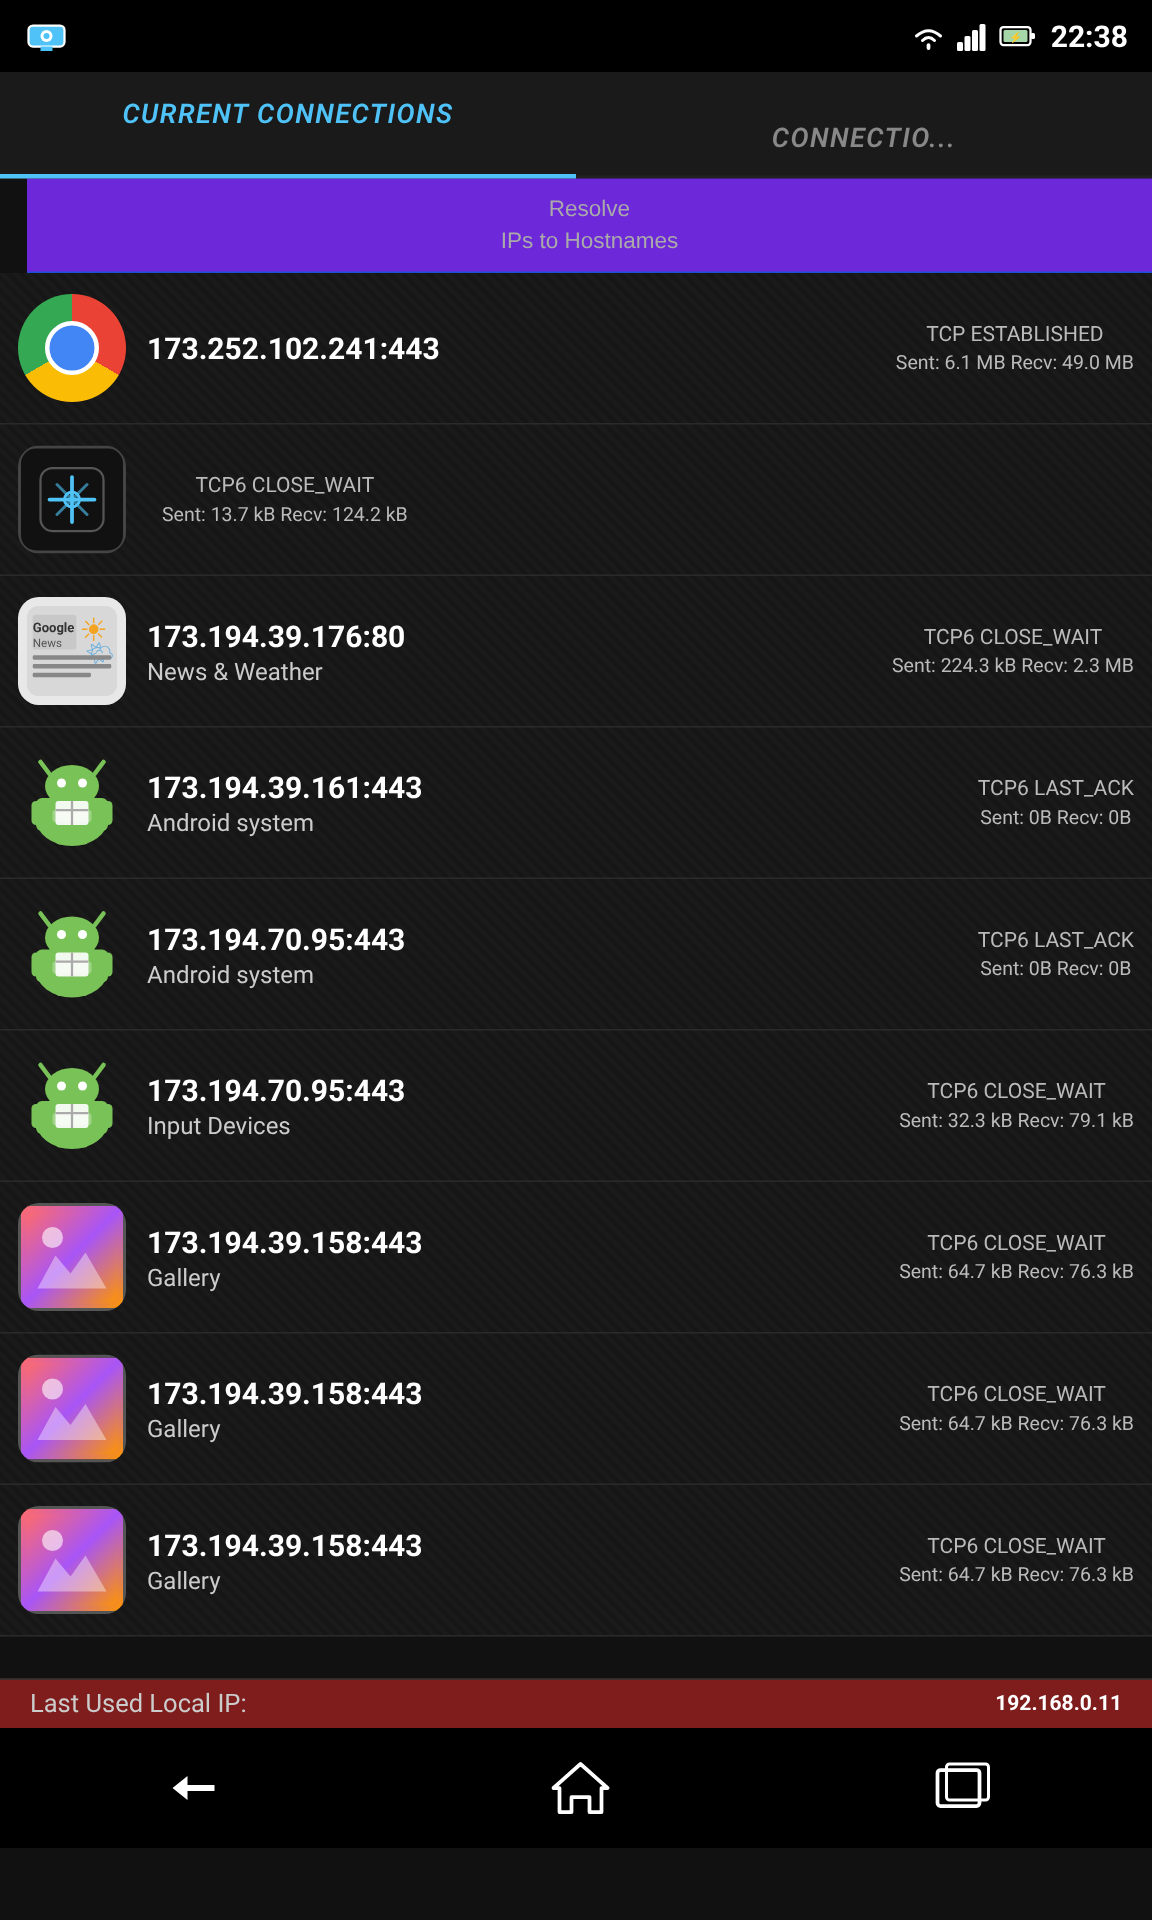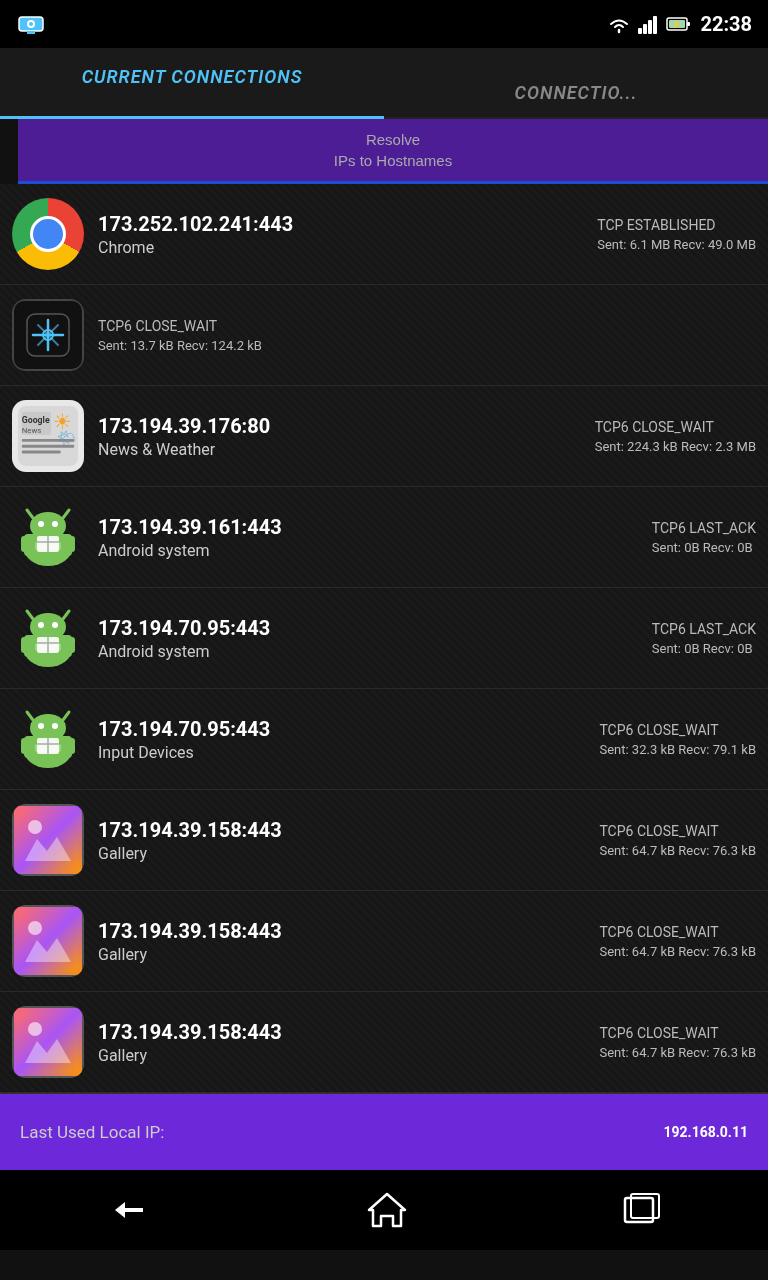--- a/index.html
+++ b/index.html
@@ -56,24 +56,24 @@
       background: #4fc3f7;
     }
     .tab-partial {
       overflow: hidden;
       white-space: nowrap;
       margin-top: 16px;
     }
 
     
     .resolve-bar {
-      background: #4c1d95;
+      background: #6d28d9;
       text-align: center;
       padding: 10px;
-      border-bottom: 3px solid #1d4ed8;
+      border-bottom: 1px solid #1d4ed8;
       margin-left: 18px;
     }
     .resolve-btn {
       color: #aaa;
       font-size: 15px;
       line-height: 1.4;
       background: none;
       border: none;
       cursor: pointer;
     }
@@ -119,43 +119,45 @@
       font-weight: bold;
       color: #fff;
       line-height: 1.2;
     }
     .conn-app {
       font-size: 16px;
       color: #ccc;
       margin-top: 2px;
     }
     .conn-meta {
-      text-align: left;
+      text-align: center;
       flex-shrink: 0;
+      margin-left: 10px;
     }
     .conn-status {
       font-size: 14px;
       color: #bbb;
       white-space: nowrap;
     }
     .conn-traffic {
       font-size: 13px;
       color: #bbb;
       margin-top: 4px;
       white-space: nowrap;
     }
 
     
     .bottom-bar {
-      background: #6d28d9;
-      padding: 28px 20px;
+      background: #7f1d1d;
+      padding: 6px 20px;
       display: flex;
       align-items: center;
       justify-content: space-between;
       border-top: 1px solid #333;
+      margin-top: 28px;
     }
     .last-ip-label { font-size: 17px; color: #ccc; }
     .last-ip-value { font-size: 14px; color: #fff; font-weight: bold; }
 
     
     .nav-bar {
       background: #000;
       height: 80px;
       display: flex;
       align-items: center;
@@ -278,21 +280,20 @@
   </button>
 </div>
 
 <div class="connection-list" id="conn-list">
 <div class="conn-item">
     <div class="conn-icon">
       <div class="chrome-icon"></div>
     </div>
     <div class="conn-details">
       <div class="conn-ip">173.252.102.241:443</div>
-      <div class="conn-app">Chrome</div>
     </div>
     <div class="conn-meta">
       <div class="conn-status">TCP ESTABLISHED</div>
       <div class="conn-traffic">Sent: 6.1 MB Recv: 49.0 MB</div>
     </div>
   </div>
     <div class="conn-item">
     <div class="conn-icon">
       <div class="network-icon">
       <svg width="50" height="50" viewBox="0 0 50 50">

